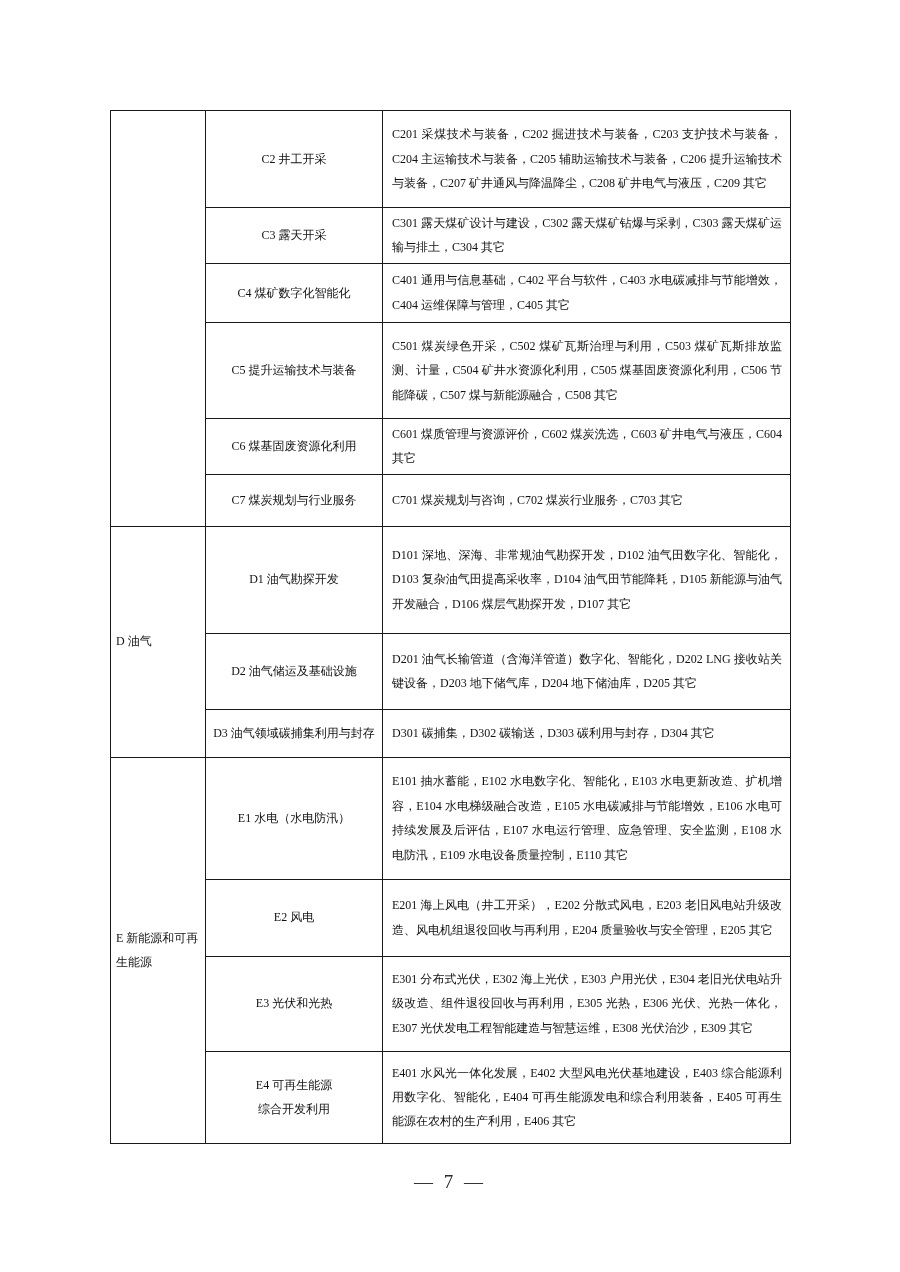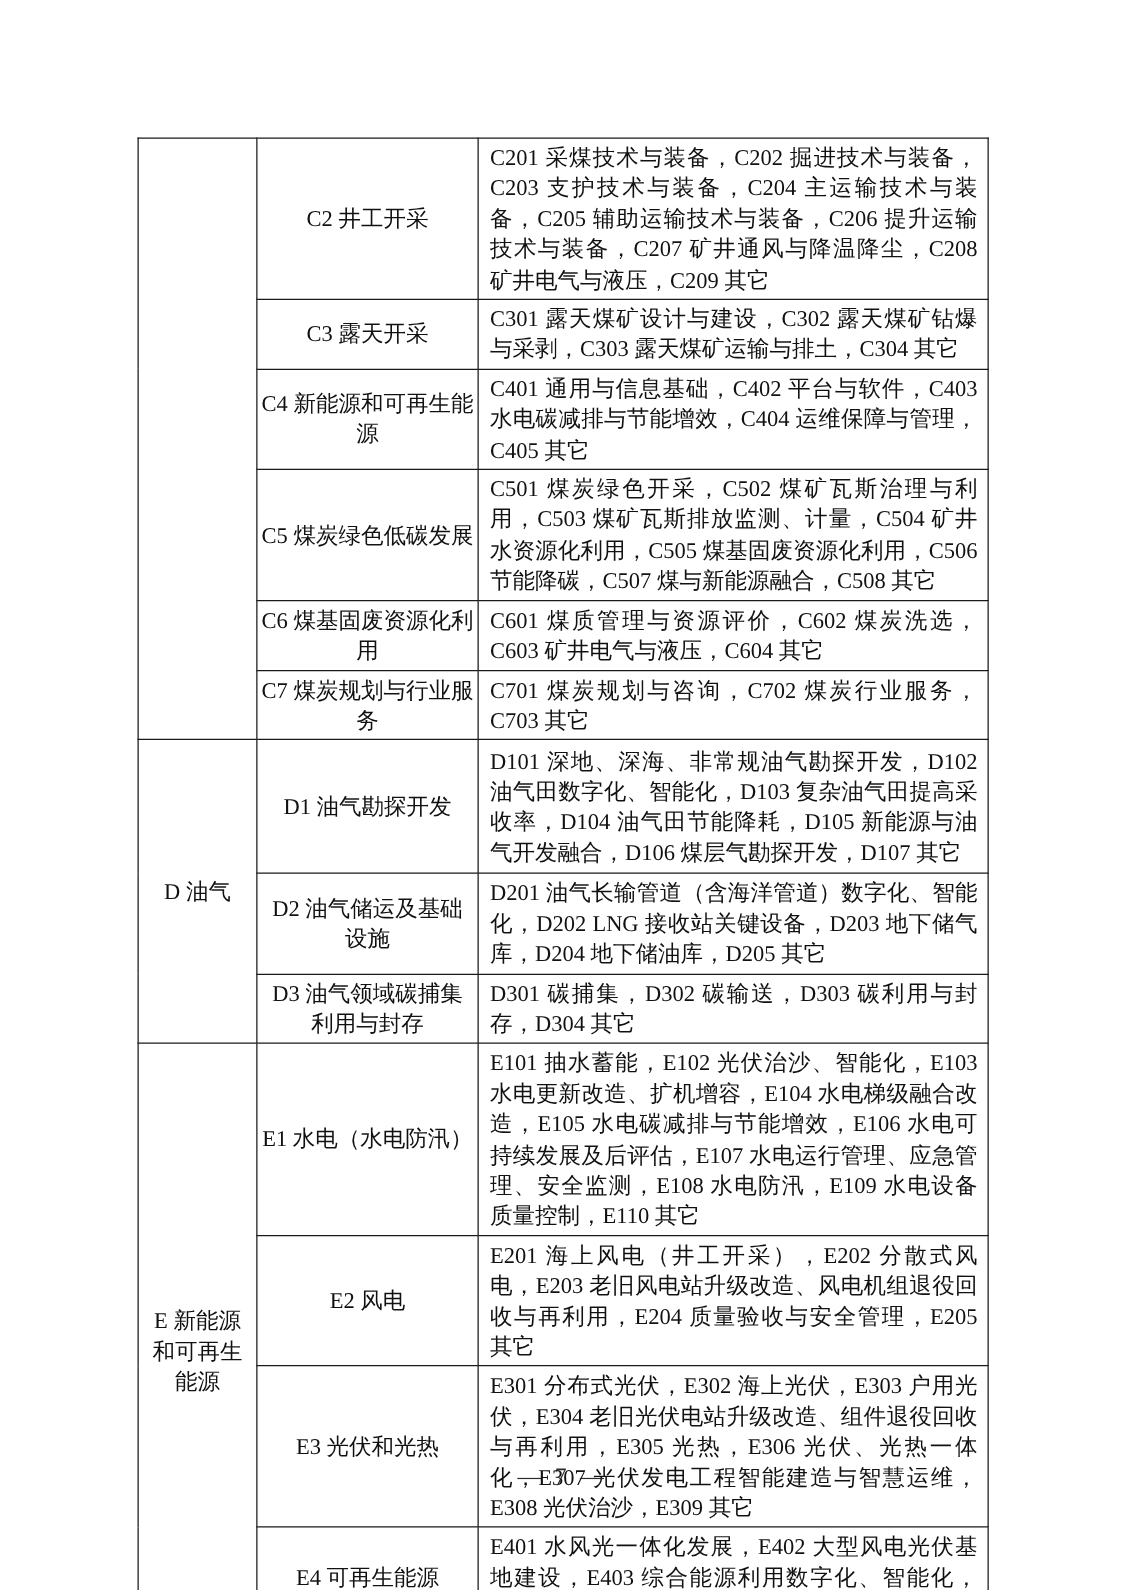--- a/index.html
+++ b/index.html
@@ -22,26 +22,26 @@
     top: 110px;
     width: 680px;
     border-collapse: collapse;
     table-layout: fixed;
   }
   col.c1 { width: 95px; }
   col.c2 { width: 177px; }
   col.c3 { width: 408px; }
   td {
     border: 1px solid #1a1a1a;
-    font-size: 18px;
+    font-size: 12px;
     line-height: 24.4px;
     vertical-align: middle;
   }
   td.cat {
-    text-align: center;
+    text-align: left;
     padding: 2px 5px;
     font-family: Liberation Serif, serif;
   }
   td.sub {
     text-align: center;
     padding: 2px 3px;
     white-space: pre-line;
   }
   td.det {
     text-align: justify;
@@ -74,25 +74,25 @@
       <tr style="height:97px">
         <td class="cat" rowspan="6"></td>
         <td class="sub">C2 井工开采</td>
         <td class="det">C201 采煤技术与装备，C202 掘进技术与装备，C203 支护技术与装备，C204 主运输技术与装备，C205 辅助运输技术与装备，C206 提升运输技术与装备，C207 矿井通风与降温降尘，C208 矿井电气与液压，C209 其它</td>
       </tr>
       <tr style="height:50px">
         <td class="sub">C3 露天开采</td>
         <td class="det">C301 露天煤矿设计与建设，C302 露天煤矿钻爆与采剥，C303 露天煤矿运输与排土，C304 其它</td>
       </tr>
       <tr style="height:59px">
-        <td class="sub">C4 新能源和可再生能源</td>
+        <td class="sub">C4 煤矿数字化智能化</td>
         <td class="det">C401 通用与信息基础，C402 平台与软件，C403 水电碳减排与节能增效，C404 运维保障与管理，C405 其它</td>
       </tr>
       <tr style="height:96px">
-        <td class="sub">C5 煤炭绿色低碳发展</td>
+        <td class="sub">C5 提升运输技术与装备</td>
         <td class="det">C501 煤炭绿色开采，C502 煤矿瓦斯治理与利用，C503 煤矿瓦斯排放监测、计量，C504 矿井水资源化利用，C505 煤基固废资源化利用，C506 节能降碳，C507 煤与新能源融合，C508 其它</td>
       </tr>
       <tr style="height:54px">
         <td class="sub">C6 煤基固废资源化利用</td>
         <td class="det">C601 煤质管理与资源评价，C602 煤炭洗选，C603 矿井电气与液压，C604 其它</td>
       </tr>
       <tr style="height:52px">
         <td class="sub">C7 煤炭规划与行业服务</td>
         <td class="det">C701 煤炭规划与咨询，C702 煤炭行业服务，C703 其它</td>
       </tr>
@@ -107,21 +107,21 @@
         <td class="det">D201 油气长输管道（含海洋管道）数字化、智能化，D202 LNG 接收站关键设备，D203 地下储气库，D204 地下储油库，D205 其它</td>
       </tr>
       <tr style="height:48px">
         <td class="sub">D3 油气领域碳捕集利用与封存</td>
         <td class="det">D301 碳捕集，D302 碳输送，D303 碳利用与封存，D304 其它</td>
       </tr>
 
       <tr style="height:122px">
         <td class="cat" rowspan="4">E 新能源和可再生能源</td>
         <td class="sub">E1 水电（水电防汛）</td>
-        <td class="det">E101 抽水蓄能，E102 光伏治沙、智能化，E103 水电更新改造、扩机增容，E104 水电梯级融合改造，E105 水电碳减排与节能增效，E106 水电可持续发展及后评估，E107 水电运行管理、应急管理、安全监测，E108 水电防汛，E109 水电设备质量控制，E110 其它</td>
+        <td class="det">E101 抽水蓄能，E102 水电数字化、智能化，E103 水电更新改造、扩机增容，E104 水电梯级融合改造，E105 水电碳减排与节能增效，E106 水电可持续发展及后评估，E107 水电运行管理、应急管理、安全监测，E108 水电防汛，E109 水电设备质量控制，E110 其它</td>
       </tr>
       <tr style="height:77px">
         <td class="sub">E2 风电</td>
         <td class="det">E201 海上风电（井工开采），E202 分散式风电，E203 老旧风电站升级改造、风电机组退役回收与再利用，E204 质量验收与安全管理，E205 其它</td>
       </tr>
       <tr style="height:95px">
         <td class="sub">E3 光伏和光热</td>
         <td class="det">E301 分布式光伏，E302 海上光伏，E303 户用光伏，E304 老旧光伏电站升级改造、组件退役回收与再利用，E305 光热，E306 光伏、光热一体化，E307 光伏发电工程智能建造与智慧运维，E308 光伏治沙，E309 其它</td>
       </tr>
       <tr style="height:92px">

